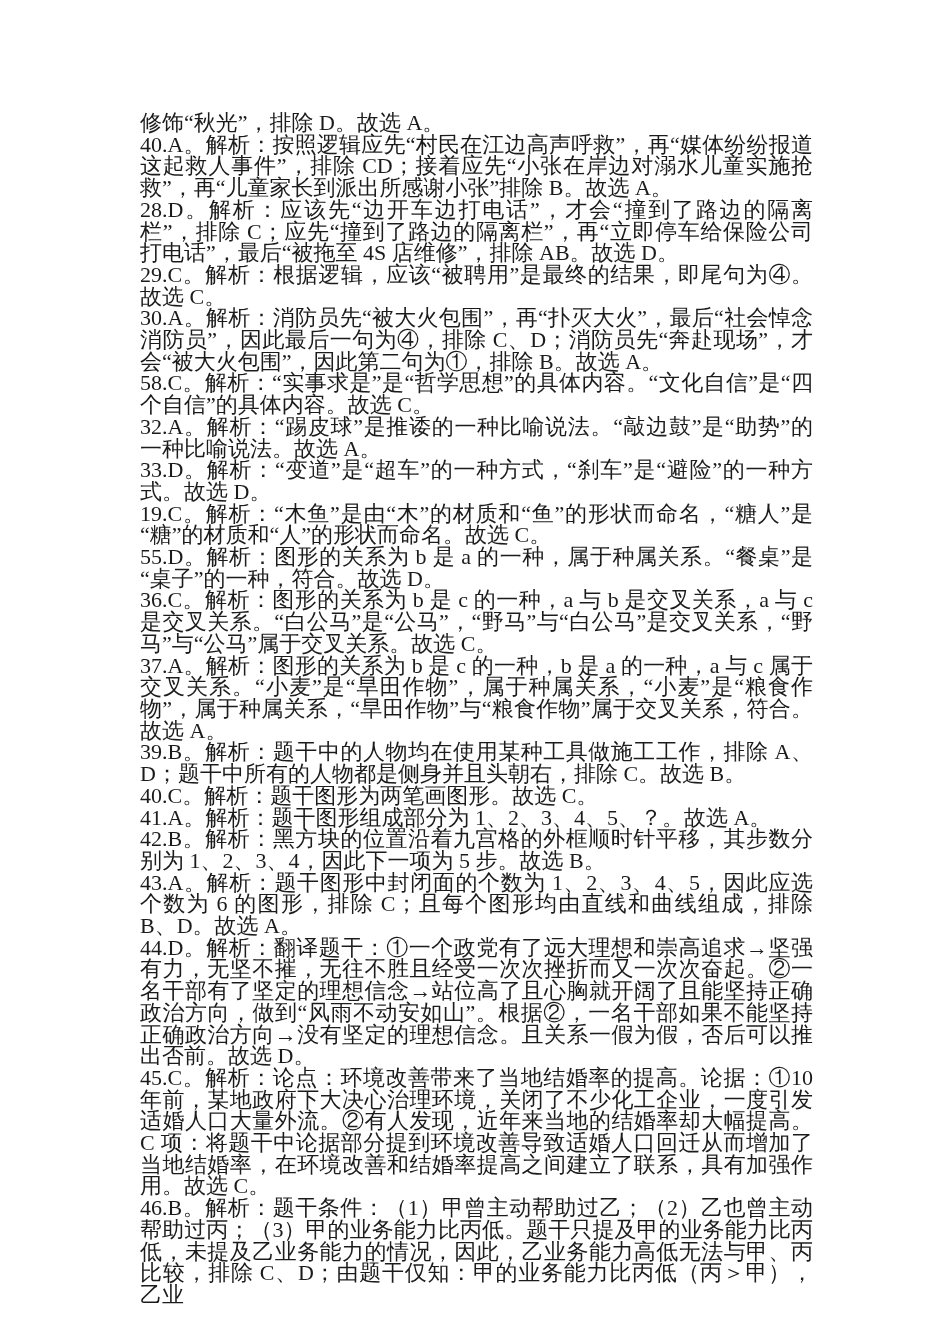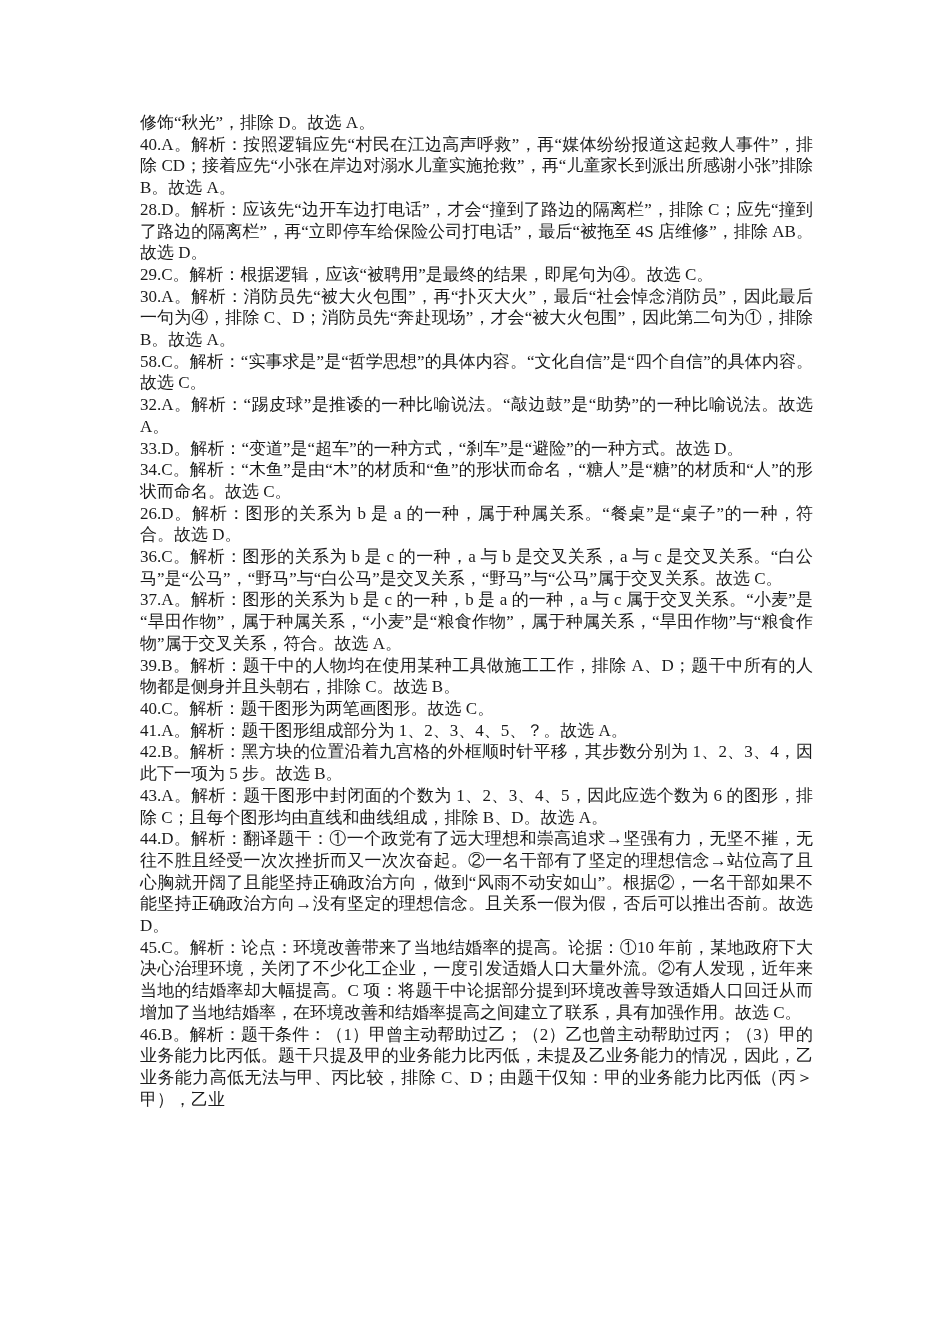--- a/index.html
+++ b/index.html
@@ -21,21 +21,21 @@
     width: 950px;
     height: 1344px;
     background: #ffffff;
   }
   .text-block {
     position: absolute;
     left: 140px;
     top: 112px;
     width: 673px;
     color: #1b1b1b;
-    font-size: 17px;
+    font-size: 22px;
     line-height: 21.7px;
   }
   .para {
     margin: 0;
     padding: 0;
     text-align: justify;
     text-justify: inter-ideograph;
     word-break: break-all;
   }
 </style>
@@ -45,22 +45,22 @@
 <div class="page">
   <div class="text-block">
     <p class="para">修饰“秋光”，排除 D。故选 A。</p>
     <p class="para">40.A。解析：按照逻辑应先“村民在江边高声呼救”，再“媒体纷纷报道这起救人事件”，排除 CD；接着应先“小张在岸边对溺水儿童实施抢救”，再“儿童家长到派出所感谢小张”排除 B。故选 A。</p>
     <p class="para">28.D。解析：应该先“边开车边打电话”，才会“撞到了路边的隔离栏”，排除 C；应先“撞到了路边的隔离栏”，再“立即停车给保险公司打电话”，最后“被拖至 4S 店维修”，排除 AB。故选 D。</p>
     <p class="para">29.C。解析：根据逻辑，应该“被聘用”是最终的结果，即尾句为④。故选 C。</p>
     <p class="para">30.A。解析：消防员先“被大火包围”，再“扑灭大火”，最后“社会悼念消防员”，因此最后一句为④，排除 C、D；消防员先“奔赴现场”，才会“被大火包围”，因此第二句为①，排除 B。故选 A。</p>
     <p class="para">58.C。解析：“实事求是”是“哲学思想”的具体内容。“文化自信”是“四个自信”的具体内容。故选 C。</p>
     <p class="para">32.A。解析：“踢皮球”是推诿的一种比喻说法。“敲边鼓”是“助势”的一种比喻说法。故选 A。</p>
     <p class="para">33.D。解析：“变道”是“超车”的一种方式，“刹车”是“避险”的一种方式。故选 D。</p>
-    <p class="para">34.C。解析：“木鱼”是由“木”的材质和“鱼”的形状而命名，“糖人”是“糖”的材质和“人”的形状而命名。故选 C。</p>
-    <p class="para">26.D。解析：图形的关系为 b 是 a 的一种，属于种属关系。“餐桌”是“桌子”的一种，符合。故选 D。</p>
+    <p class="para">19.C。解析：“木鱼”是由“木”的材质和“鱼”的形状而命名，“糖人”是“糖”的材质和“人”的形状而命名。故选 C。</p>
+    <p class="para">55.D。解析：图形的关系为 b 是 a 的一种，属于种属关系。“餐桌”是“桌子”的一种，符合。故选 D。</p>
     <p class="para">36.C。解析：图形的关系为 b 是 c 的一种，a 与 b 是交叉关系，a 与 c 是交叉关系。“白公马”是“公马”，“野马”与“白公马”是交叉关系，“野马”与“公马”属于交叉关系。故选 C。</p>
     <p class="para">37.A。解析：图形的关系为 b 是 c 的一种，b 是 a 的一种，a 与 c 属于交叉关系。“小麦”是“旱田作物”，属于种属关系，“小麦”是“粮食作物”，属于种属关系，“旱田作物”与“粮食作物”属于交叉关系，符合。故选 A。</p>
     <p class="para">39.B。解析：题干中的人物均在使用某种工具做施工工作，排除 A、D；题干中所有的人物都是侧身并且头朝右，排除 C。故选 B。</p>
     <p class="para">40.C。解析：题干图形为两笔画图形。故选 C。</p>
     <p class="para">41.A。解析：题干图形组成部分为 1、2、3、4、5、？。故选 A。</p>
     <p class="para">42.B。解析：黑方块的位置沿着九宫格的外框顺时针平移，其步数分别为 1、2、3、4，因此下一项为 5 步。故选 B。</p>
     <p class="para">43.A。解析：题干图形中封闭面的个数为 1、2、3、4、5，因此应选个数为 6 的图形，排除 C；且每个图形均由直线和曲线组成，排除 B、D。故选 A。</p>
     <p class="para">44.D。解析：翻译题干：①一个政党有了远大理想和崇高追求→坚强有力，无坚不摧，无往不胜且经受一次次挫折而又一次次奋起。②一名干部有了坚定的理想信念→站位高了且心胸就开阔了且能坚持正确政治方向，做到“风雨不动安如山”。根据②，一名干部如果不能坚持正确政治方向→没有坚定的理想信念。且关系一假为假，否后可以推出否前。故选 D。</p>
     <p class="para">45.C。解析：论点：环境改善带来了当地结婚率的提高。论据：①10 年前，某地政府下大决心治理环境，关闭了不少化工企业，一度引发适婚人口大量外流。②有人发现，近年来当地的结婚率却大幅提高。C 项：将题干中论据部分提到环境改善导致适婚人口回迁从而增加了当地结婚率，在环境改善和结婚率提高之间建立了联系，具有加强作用。故选 C。</p>
     <p class="para">46.B。解析：题干条件：（1）甲曾主动帮助过乙；（2）乙也曾主动帮助过丙；（3）甲的业务能力比丙低。题干只提及甲的业务能力比丙低，未提及乙业务能力的情况，因此，乙业务能力高低无法与甲、丙比较，排除 C、D；由题干仅知：甲的业务能力比丙低（丙＞甲），乙业</p>

